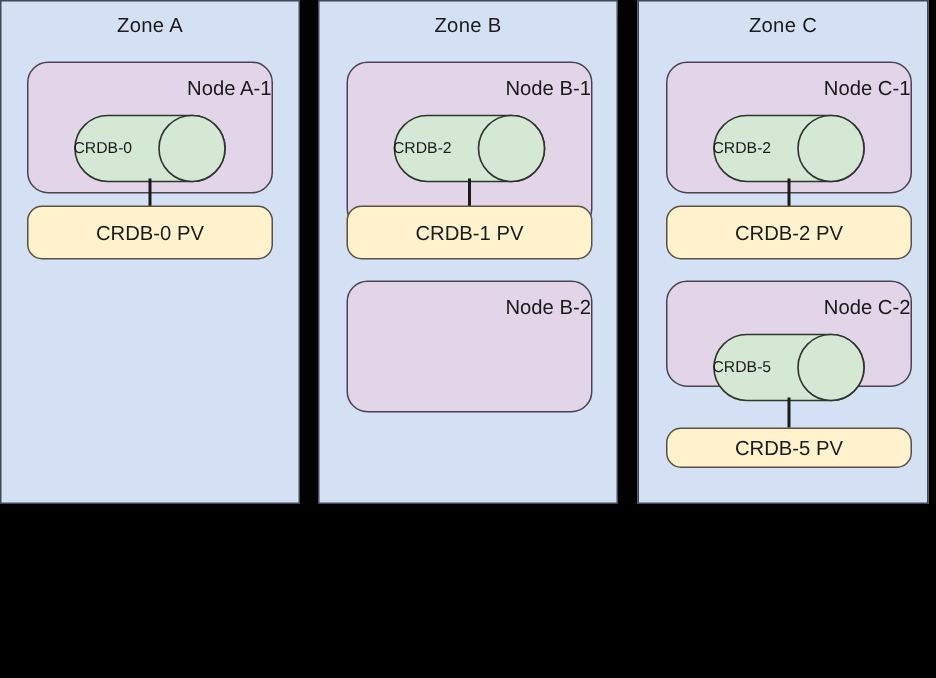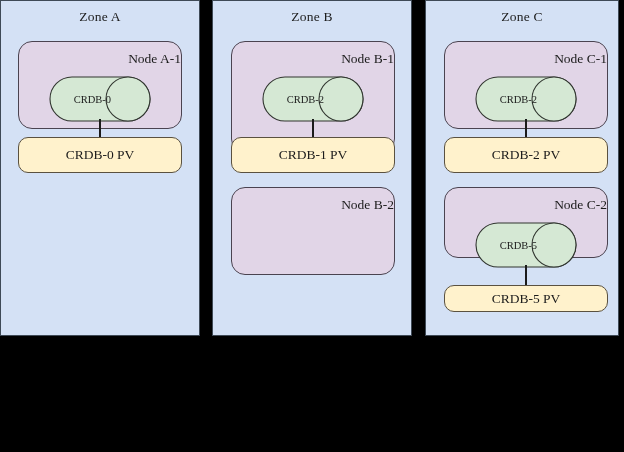--- a/index.html
+++ b/index.html
@@ -3,21 +3,21 @@
 <meta charset="utf-8">
 <style>
   html,body{margin:0;padding:0;}
   body{
     width:624px;height:452px;
     background:#000000;
     font-family:"Liberation Sans", sans-serif;
     overflow:hidden;
     position:relative;
   }
-  #stage{position:absolute;left:0;top:0;width:624px;height:452px;font-family:Liberation Serif, serif;}
+  #stage{position:absolute;left:0;top:0;width:624px;height:452px;}
 
   .zone{
     position:absolute;
     background:#d4e1f5;
     border:1px solid #3f4a56;
     box-sizing:border-box;
   }
   .zone-title{
     position:absolute;
     left:0;right:0;top:8px;
@@ -60,21 +60,21 @@
   }
 
   
   .cyl{position:absolute;}
   .cyl svg{display:block;overflow:visible;}
   .cyl-label{
     position:absolute;
     left:0;
     top:50%;
     transform:translateY(-50%);
-    text-align:right;
+    text-align:left;
     font-size:10.5px;
     color:#1b1b1b;
     pointer-events:none;
   }
 </style>
 </head>
 <body>
 
 <div id="stage">
 

